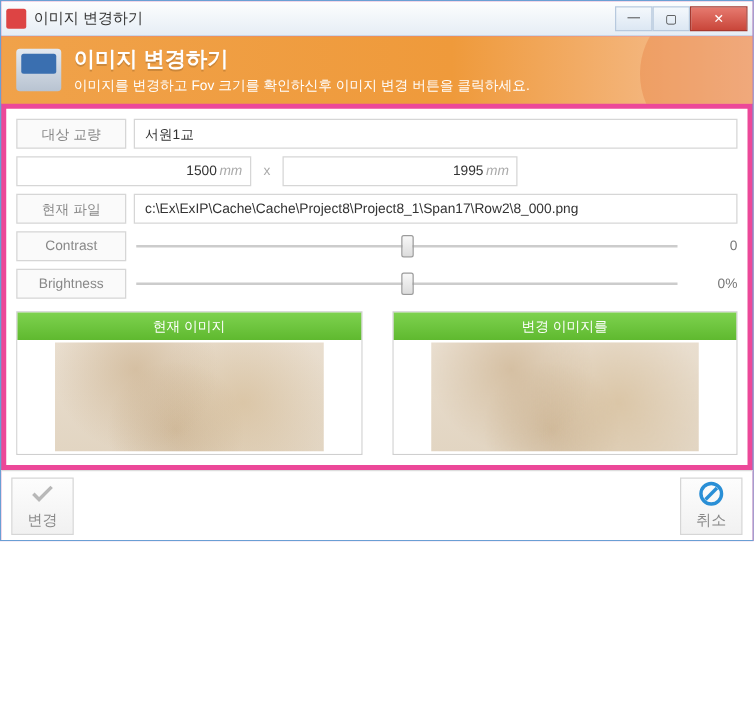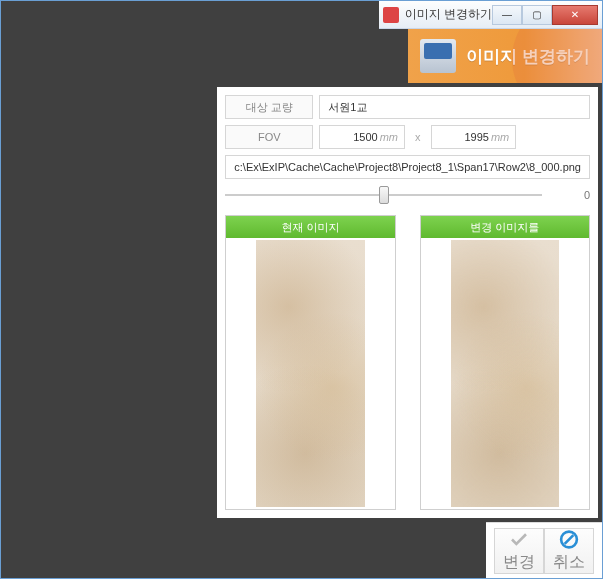--- a/index.html
+++ b/index.html
@@ -1,17 +1,17 @@
 <!DOCTYPE html>
 <html><head>
 <meta charset="utf-8">
 <style>
   * { box-sizing: border-box; margin: 0; padding: 0; }
   body { font-family: "Malgun Gothic", sans-serif; font-size: 11px; background: #fff; }
-  .window { width: 603px; height: 579px; border: 1px solid #6a9fd4; display: flex; flex-direction: column; background: #404040; align-items: flex-end; }
+  .window { width: 603px; height: 433px; border: 1px solid #6a9fd4; display: flex; flex-direction: column; background: #ec4899; }
   .titlebar { height: 28px; background: linear-gradient(#fdfefe,#e6edf5); display: flex; align-items: center; padding: 0 4px; border-bottom: 1px solid #c9d6e8; }
   .titlebar .icon { width: 16px; height: 16px; background: #d44; border-radius: 2px; margin-right: 6px; }
   .titlebar .title { flex: 1; color: #333; font-size: 12px; }
   .winbtns { display: flex; gap: 0; }
   .winbtn { width: 30px; height: 20px; background: linear-gradient(#f4f8fc,#dce7f3); border: 1px solid #b7c9de; display: flex; align-items: center; justify-content: center; font-size: 10px; color: #333; }
   .winbtn.close { background: linear-gradient(#e67a6f,#c9463a); color: #fff; border-color: #a63a30; width: 46px; }
   .header { height: 54px; background: linear-gradient(90deg,#f0a24a 0%,#ef9a3b 60%,#f6c39e 100%); display: flex; align-items: center; padding: 0 12px; gap: 10px; position: relative; overflow: hidden; }
   .header::after { content:""; position:absolute; right:-30px; top:-30px; width:120px; height:120px; border-radius:50%; background: rgba(230,120,60,.35); }
   .header .hicon { width: 36px; height: 34px; background: linear-gradient(#e3e9f0,#b8c3d1); border-radius: 3px; position: relative; }
   .header .hicon::after { content:""; position:absolute; left:4px; top:4px; right:4px; height:16px; background:#3a6fb0; border-radius:2px; }
@@ -35,81 +35,91 @@
   .panel-title { height:22px; background:linear-gradient(#7ed24f,#5fb92f); color:#fff; display:flex; align-items:center; justify-content:center; font-size:11px; }
   .panel-body { flex:1; background:#fff; display:flex; align-items:stretch; justify-content:center; padding:2px; }
   .tex { flex:1; background:
       radial-gradient(circle at 30% 25%, rgba(198,168,128,.55), transparent 40%),
       radial-gradient(circle at 70% 55%, rgba(210,182,140,.55), transparent 45%),
       radial-gradient(circle at 45% 80%, rgba(190,160,120,.5), transparent 40%),
       linear-gradient(#e9decf,#e2d5c2);
     margin:0 28px;
   }
   .footer { height:56px; background:#fff; border-top:1px solid #ddd; display:flex; align-items:center; justify-content:space-between; padding:0 8px; }
-  .fbtn { width:50px; height:46px; border:1px solid #d6d6d6; background:linear-gradient(#fdfdfd,#f1f1f1); display:flex; flex-direction:column; align-items:center; justify-content:center; gap:2px; color:#888; font-size:16px; }
+  .fbtn { width:50px; height:46px; border:1px solid #d6d6d6; background:linear-gradient(#fdfdfd,#f1f1f1); display:flex; flex-direction:column; align-items:center; justify-content:center; gap:2px; color:#888; font-size:12px; }
   .fbtn svg { width:22px; height:22px; }
 </style>
 </head>
 <body>
 
 <div class="window">
   <div class="titlebar">
     <div class="icon"></div>
     <div class="title">이미지 변경하기</div>
     <div class="winbtns">
       <div class="winbtn">—</div>
       <div class="winbtn">▢</div>
       <div class="winbtn close">✕</div>
     </div>
   </div>
 
   <div class="header">
     <div class="hicon"></div>
     <div class="htext">
       <div class="htitle">이미지 변경하기</div>
+      <div class="hsub">이미지를 변경하고 Fov 크기를 확인하신후 이미지 변경 버튼을 클릭하세요.</div>
     </div>
   </div>
 
   <div class="content">
 
     <div class="row">
       <div class="lab btnlike">대상 교량</div>
       <div class="field" style="flex:1.2">
           <span>서원1교</span>
         </div>
     </div>
 
     <div class="row">
-      <div class="lab btnlike">FOV</div>
       <div class="field num">
         <span>1500</span>
         <span class="unit">mm</span>
       </div>
       <div class="x">x</div>
       <div class="field num">
         <span>1995</span>
         <span class="unit">mm</span>
       </div>
       <div style="flex:1"></div>
     </div>
 
     <div class="row">
+      <div class="lab btnlike">현재 파일</div>
       <div class="field">
           <span>c:\Ex\ExIP\Cache\Cache\Project8\Project8_1\Span17\Row2\8_000.png</span>
         </div>
     </div>
 
     <div class="slider-row">
+      <div class="lab btnlike">Contrast</div>
       <div class="slider-track">
         <div class="slider-line"></div>
         <div class="slider-thumb" style="left:50%"></div>
       </div>
       <div class="slider-val">0</div>
     </div>
 
+    <div class="slider-row">
+      <div class="lab btnlike">Brightness</div>
+      <div class="slider-track">
+        <div class="slider-line"></div>
+        <div class="slider-thumb" style="left:50%"></div>
+      </div>
+      <div class="slider-val">0%</div>
+    </div>
 
     <div class="panels">
       <div class="panel">
         <div class="panel-title">현재 이미지</div>
         <div class="panel-body">
           <div class="tex"></div>
         </div>
       </div>
       <div class="panel">
         <div class="panel-title">변경 이미지를</div>

